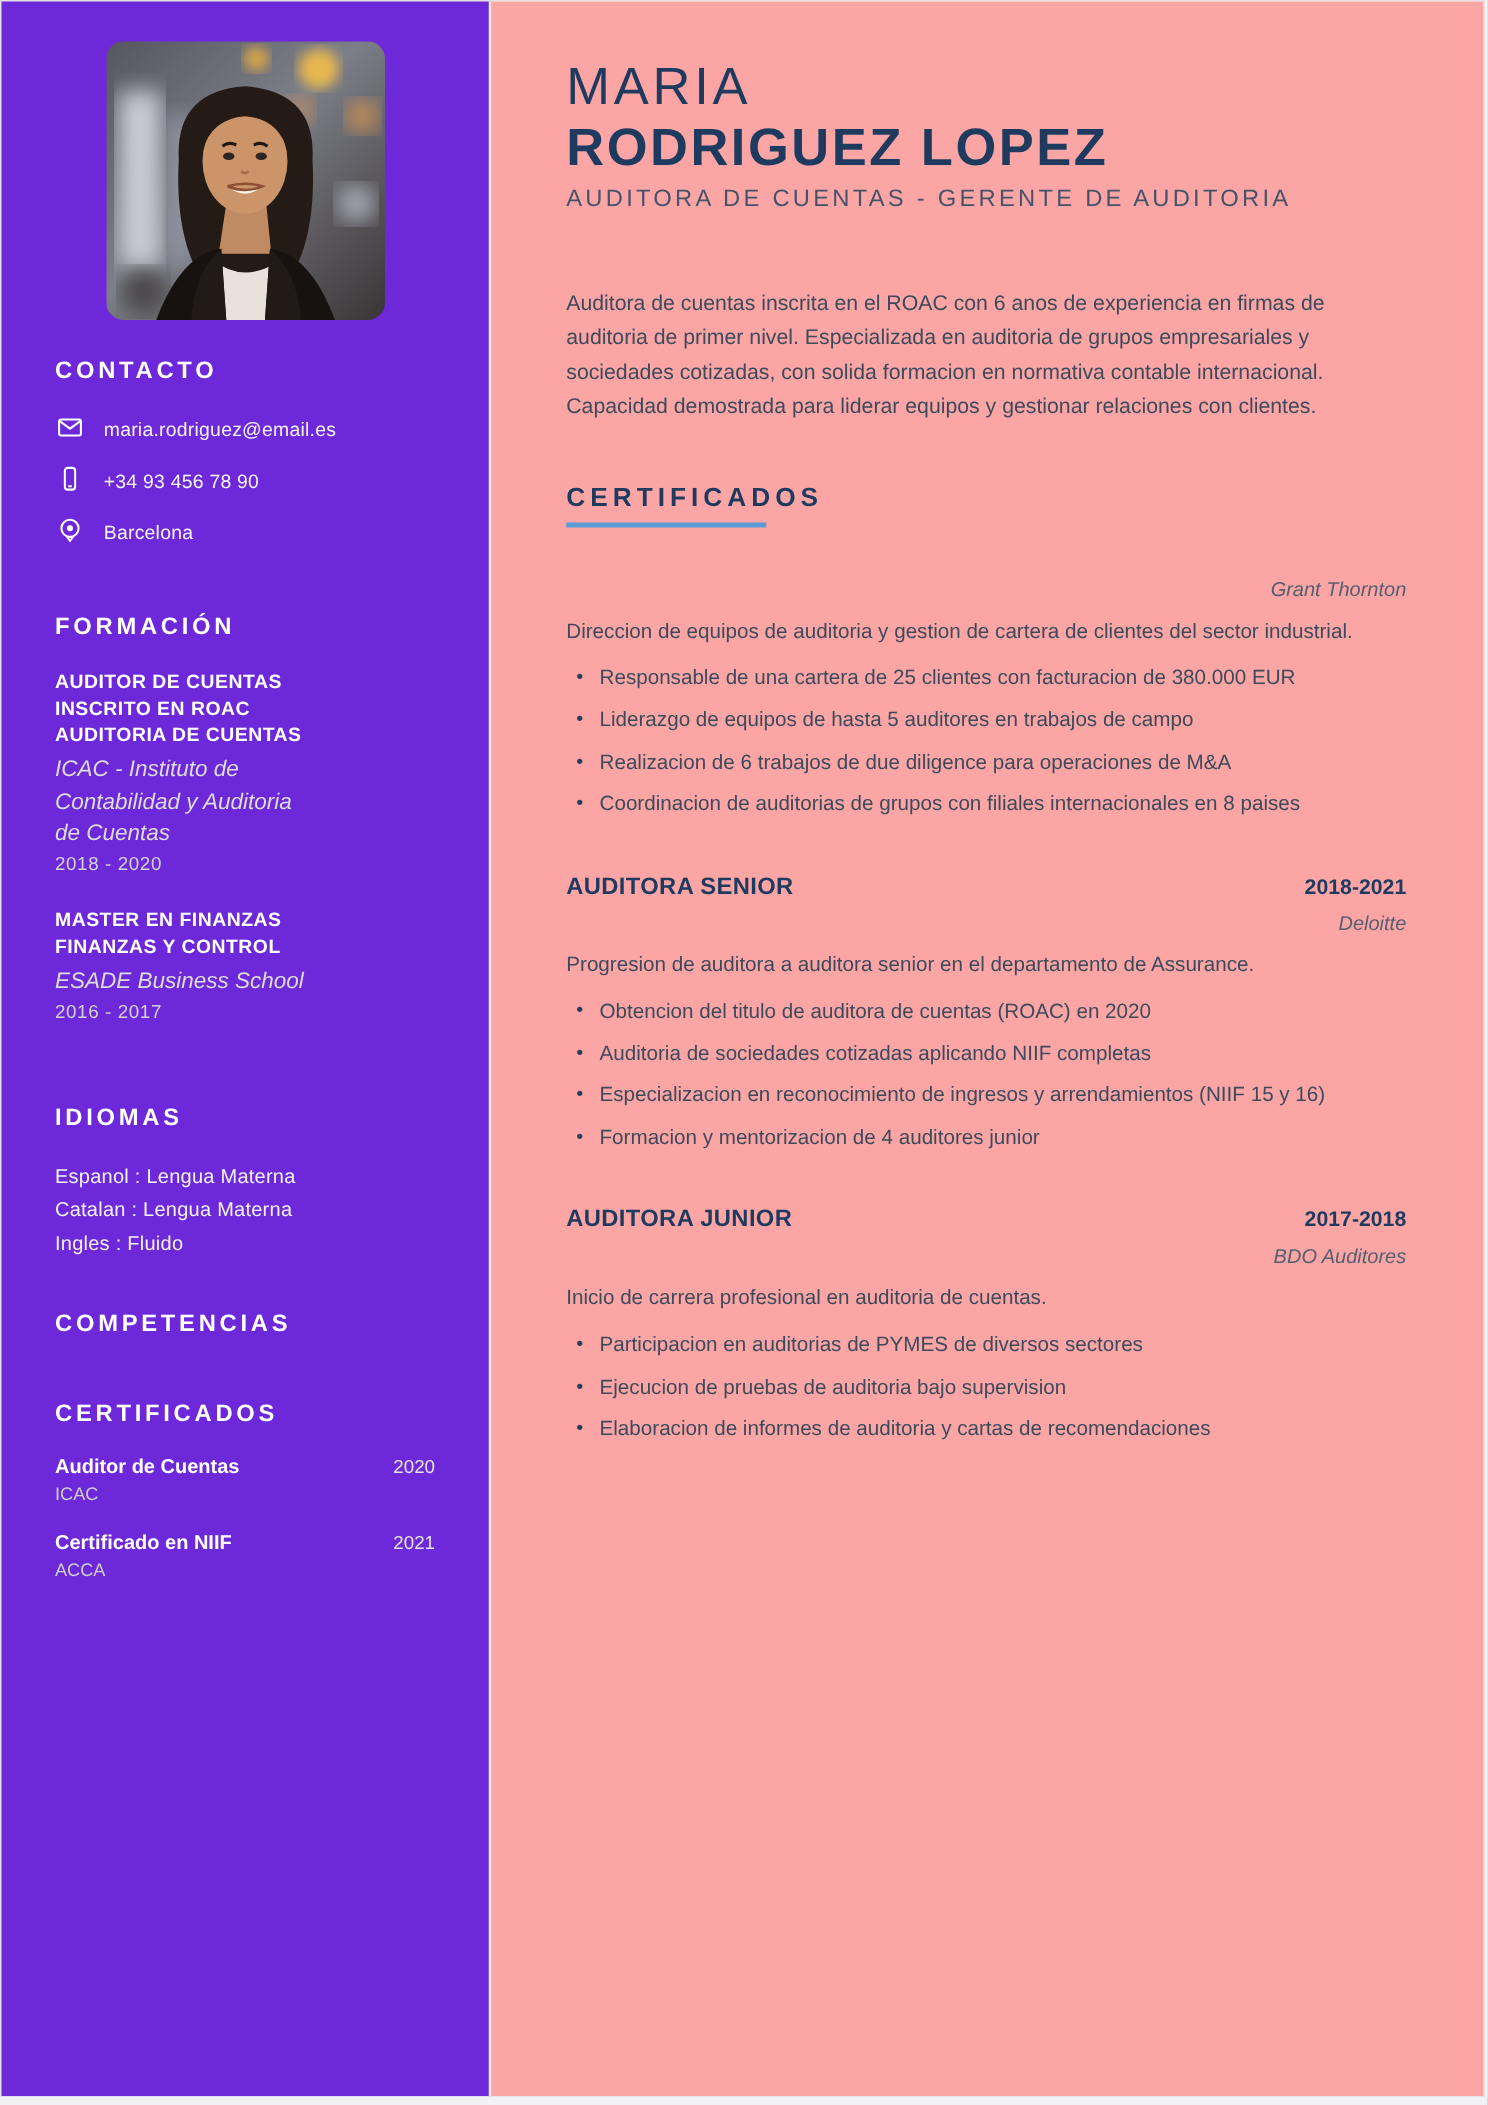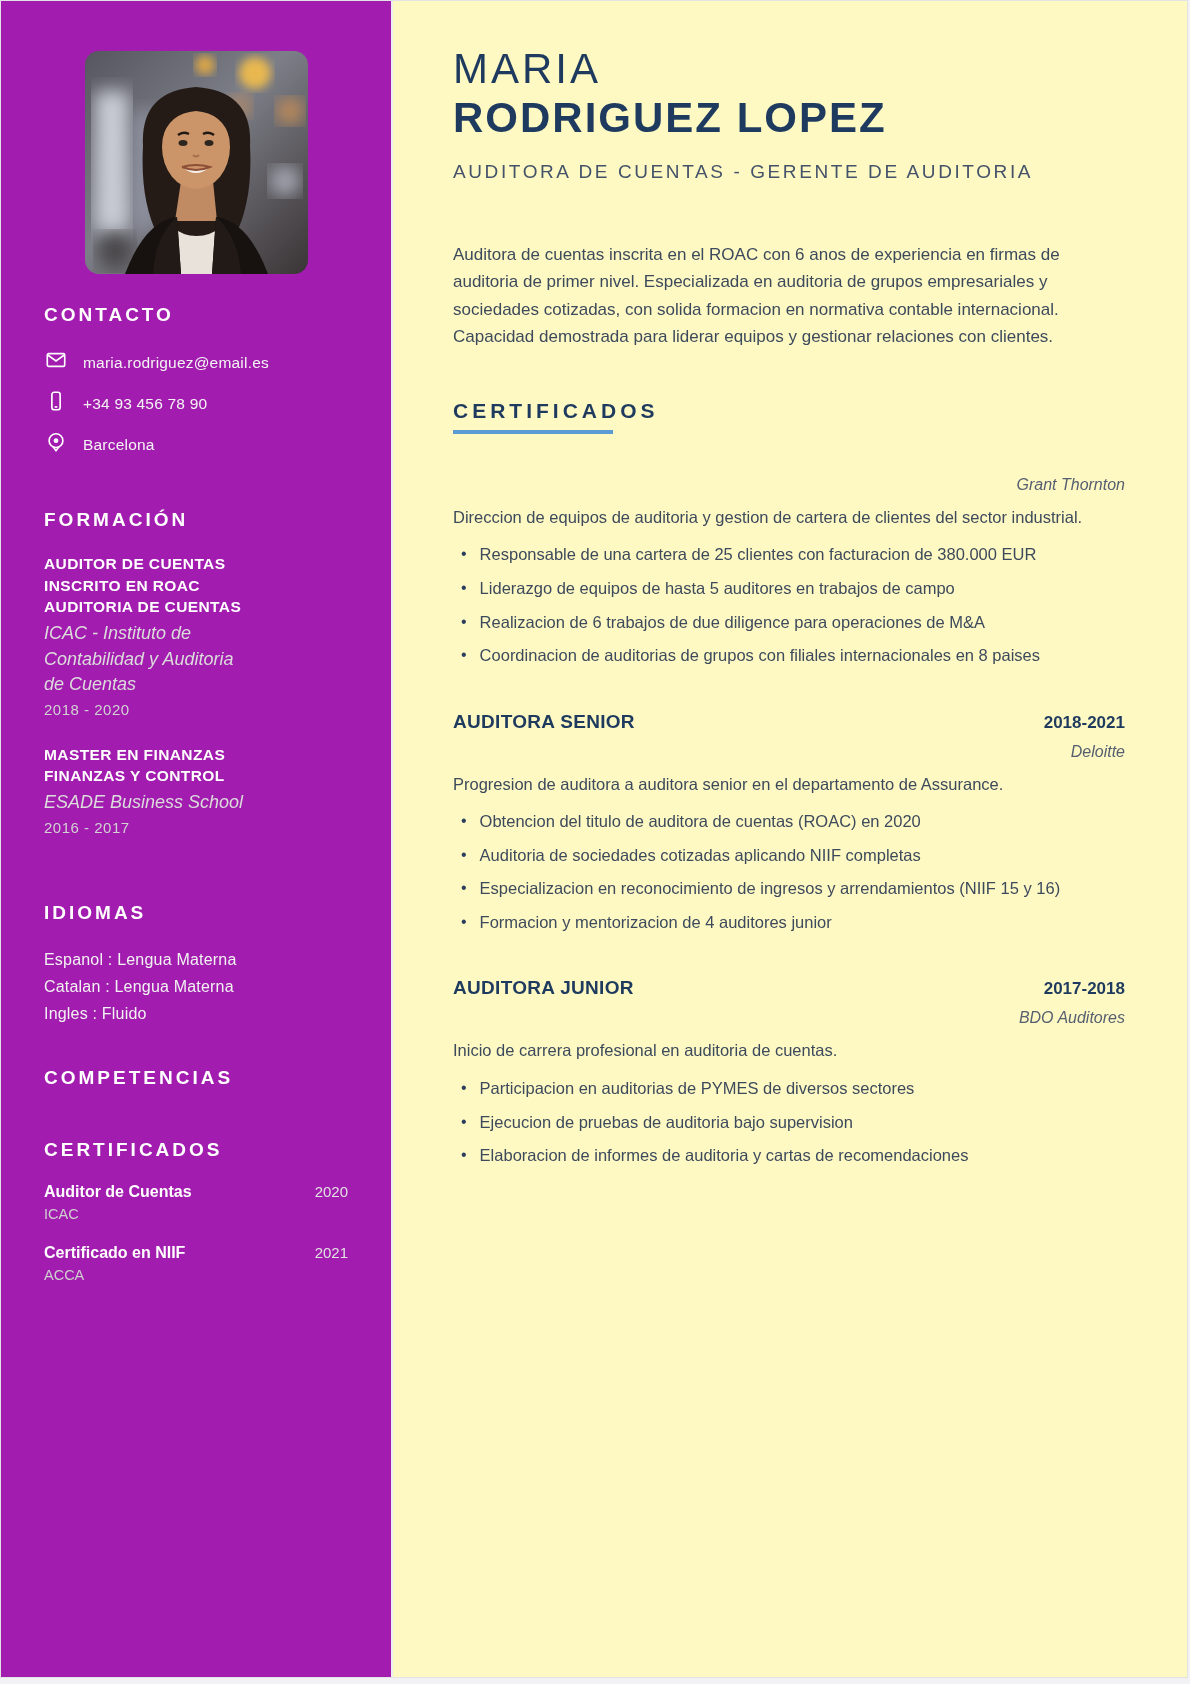--- a/index.html
+++ b/index.html
@@ -5,22 +5,22 @@
   * { margin:0; padding:0; box-sizing:border-box; }
   html,body { background:#f2f2f4; }
   body { font-family:"Liberation Sans","DejaVu Sans",sans-serif; }
   .page {
     width:1188px; height:1678px; margin:0;
     background:#ffffff; border:1px solid #e3e3e6;
     display:flex; overflow:hidden;
   }
   
   .sidebar {
-    flex:0 0 392px; background:#a21caf; color:#f2f2f2;
-    padding:50px 43px 40px 43px; border-right:2px solid #ededef;
+    flex:0 0 392px; background:#6d28d9; color:#f2f2f2;
+    padding:32px 43px 40px 43px; border-right:2px solid #ededef;
   }
   .photo-frame { width:223px; height:223px; margin:0 auto 30px auto;
     border-radius:14px; overflow:hidden; display:block; }
   .photo-frame svg { display:block; }
   .side-heading {
     font-size:19px; font-weight:bold; letter-spacing:3px;
     color:#ffffff; margin-bottom:22px;
   }
   .side-section { margin-bottom:0; }
   .contact-item { display:flex; align-items:flex-end; gap:15px; margin-bottom:17px; }
@@ -35,27 +35,27 @@
   .edu-school { font-size:18px; font-style:italic; color:#dcdcdc; line-height:1.42;
     white-space:pre-line; margin-top:3px; }
   .edu-dates { font-size:15px; color:#d2d2d2; margin-top:3px; letter-spacing:0.5px; }
   .lang-line { font-size:16px; color:#f2f2f2; line-height:1.7; letter-spacing:0.2px; }
   .cert-item { margin-bottom:22px; }
   .cert-row { display:flex; justify-content:space-between; align-items:baseline; }
   .cert-name { font-size:16px; font-weight:bold; color:#ffffff; }
   .cert-year { font-size:15px; color:#e2e2e2; }
   .cert-org { font-size:14.5px; color:#cfcfcf; margin-top:5px; }
   
-  .main { flex:1 1 auto; padding:44px 62px 40px 60px; background:#fef9c3; }
+  .main { flex:1 1 auto; padding:44px 62px 40px 60px; background:#fca5a5; }
   .name h1 { color:#1e3a5e; }
   .first-name { display:block; font-size:42px; font-weight:400; letter-spacing:3px;
     color:#1e3a5e; line-height:1.15; }
   .last-name { display:block; font-size:42px; font-weight:800; letter-spacing:2px;
     color:#1e3a5e; line-height:1.2; }
-  .job-subtitle { margin-top:17px; font-size:19px; font-weight:500; letter-spacing:2.6px;
+  .job-subtitle { margin-top:5px; font-size:19px; font-weight:500; letter-spacing:2.6px;
     color:#44526a; }
   .summary { margin-top:58px; font-size:17px; line-height:1.62; color:#3d4a5c;
     max-width:648px; }
   .exp-heading { margin-top:48px; display:inline-block; }
   .exp-heading .exp-text { font-size:21px; font-weight:bold; letter-spacing:4px;
     color:#1e3a5e; }
   .exp-underline { height:4px; width:160px; background:#5b9bd5; margin-top:7px; }
   .job { margin-top:42px; }
   .job-head { display:flex; justify-content:space-between; align-items:baseline; }
   .job-title { font-size:19px; font-weight:bold; color:#1e3a5e; letter-spacing:0.3px; }

